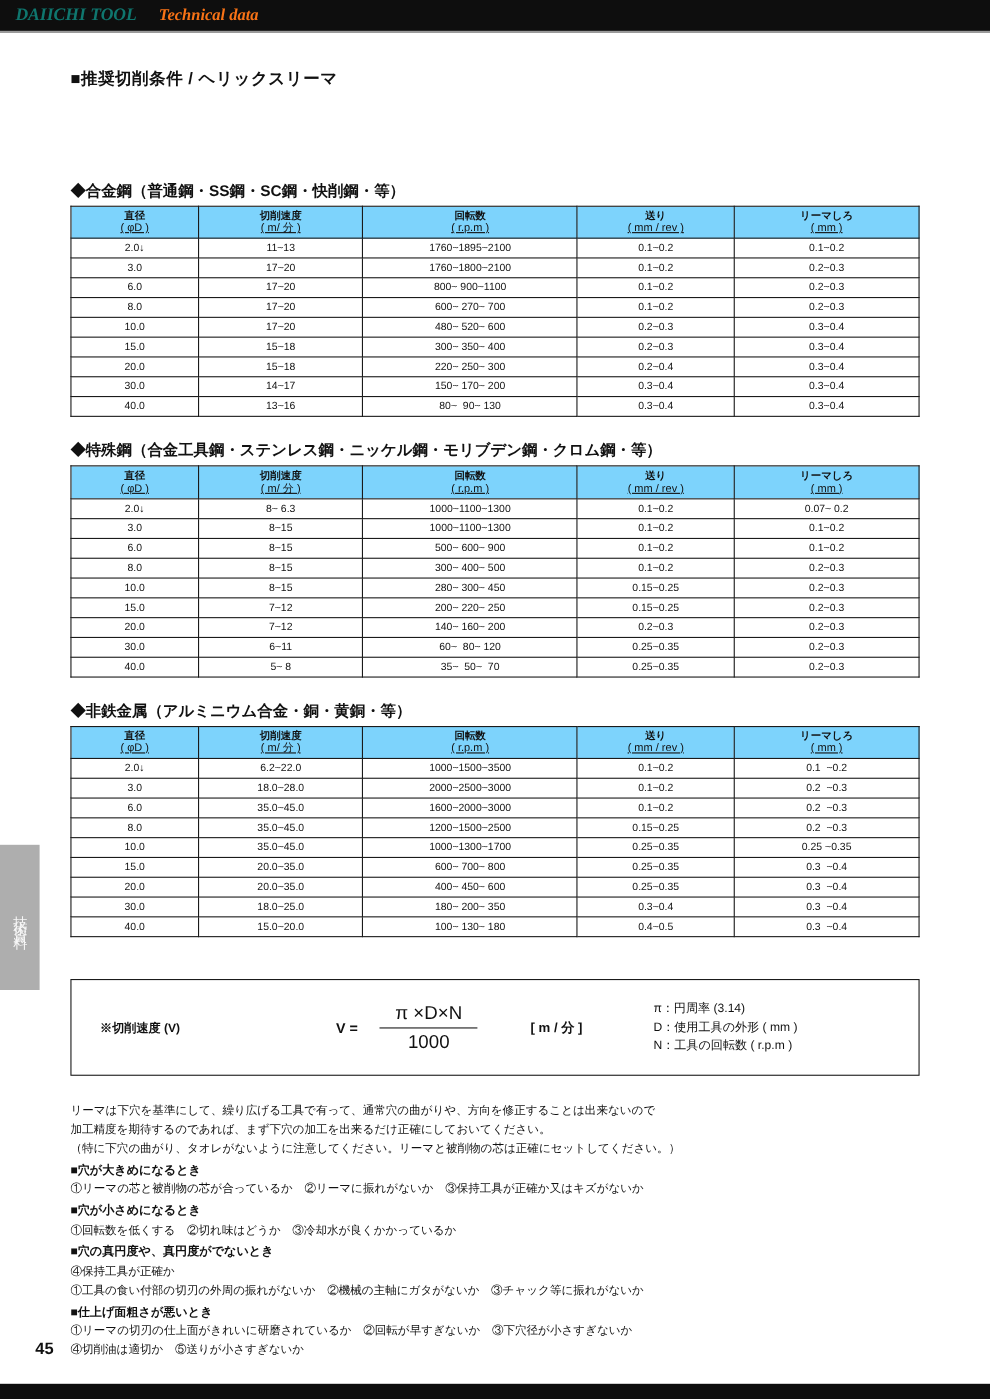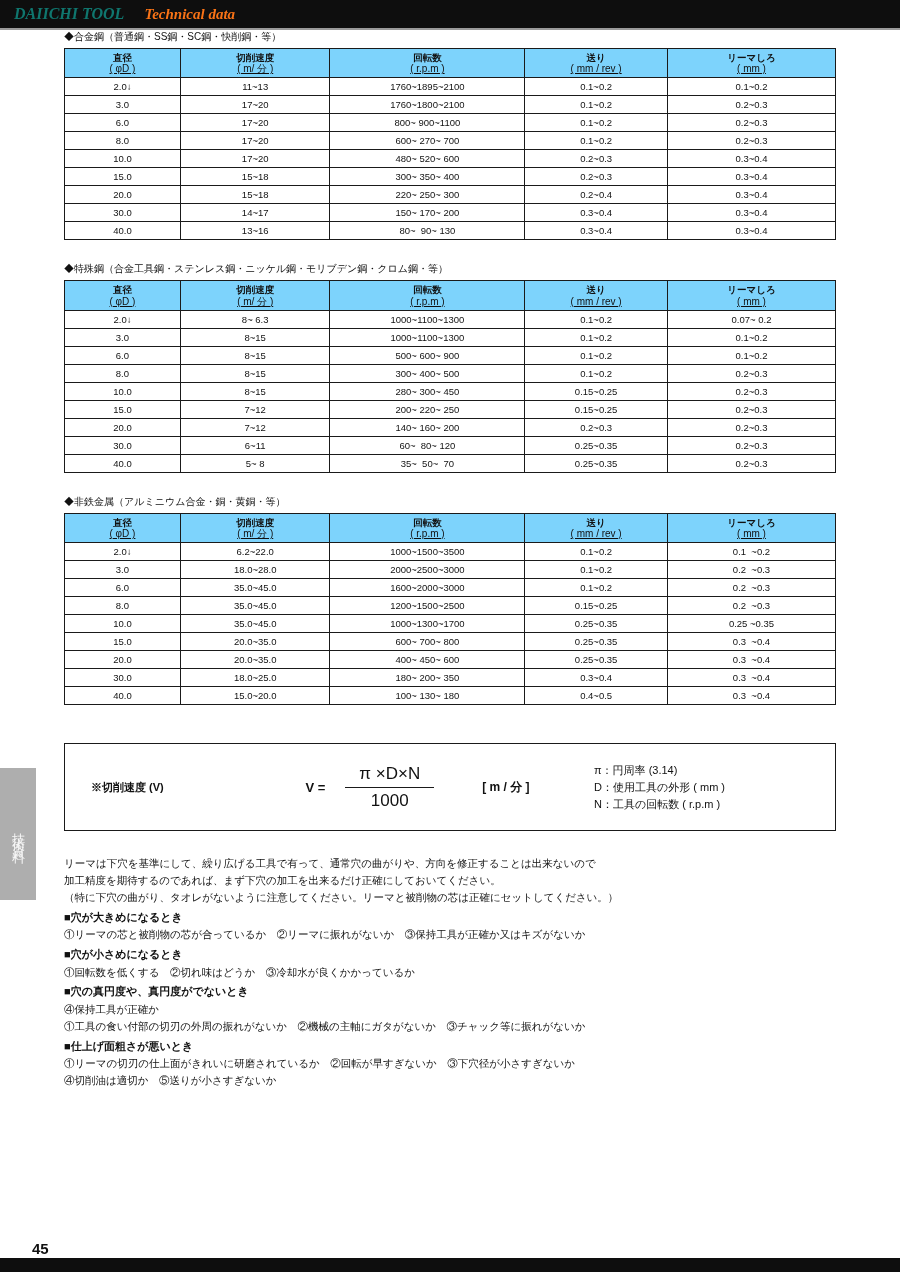--- a/index.html
+++ b/index.html
@@ -40,22 +40,22 @@
   .page-title{
     margin:32px 0 84px 64px;
     font-size:15px;
     font-weight:bold;
     letter-spacing:0.5px;
   }
   
   .tables{margin:0 64px;}
   .table-block + .table-block{margin-top:22px;}
   .table-title{
-    font-size:10px;
-    font-weight:normal;
+    font-size:14px;
+    font-weight:bold;
     margin-bottom:4px;
   }
   table.data-table{
     width:772px;
     border-collapse:collapse;
     table-layout:fixed;
     border:1.5px solid #1a1a1a;
   }
   table.data-table th, table.data-table td{
     border:1px solid #1a1a1a;
@@ -133,41 +133,42 @@
     display:flex;
     align-items:center;
     justify-content:center;
     writing-mode:vertical-rl;
     font-size:13px;
     letter-spacing:6px;
   }
   
   .page-number{
     position:absolute;
-    left:32px;bottom:15px;
+    left:32px;bottom:37px;
     font-size:15px;
     font-weight:bold;
   }
   .bottom-bar{
     position:absolute;
     left:0;bottom:0;
     width:100%;height:14px;
     background:#0e0e0e;
   }
 </style>
 </head>
 <body>
 
 <div class="page">
 
   <header class="topbar">
     <span class="brand">DAIICHI TOOL</span>
     <span class="subtitle">Technical data</span>
   </header>
 
+  <h1 class="page-title">■推奨切削条件 / ヘリックスリーマ</h1>
 
   <div class="tables">
       <section class="table-block">
         <div class="table-title">◆合金鋼（普通鋼・SS鋼・SC鋼・快削鋼・等）</div>
         <table class="data-table">
           <thead>
             <tr>
               <th>
                 <div class="col-name">直径</div>
                 <div class="col-unit">( φD )</div>

